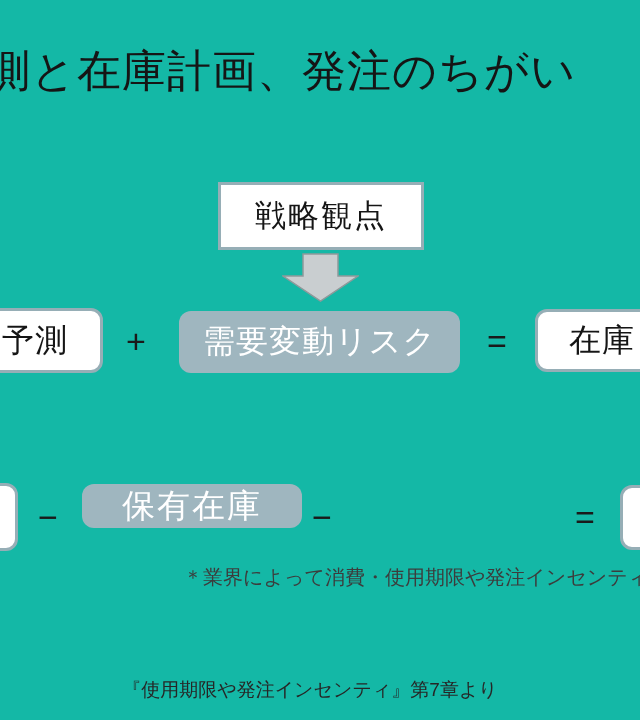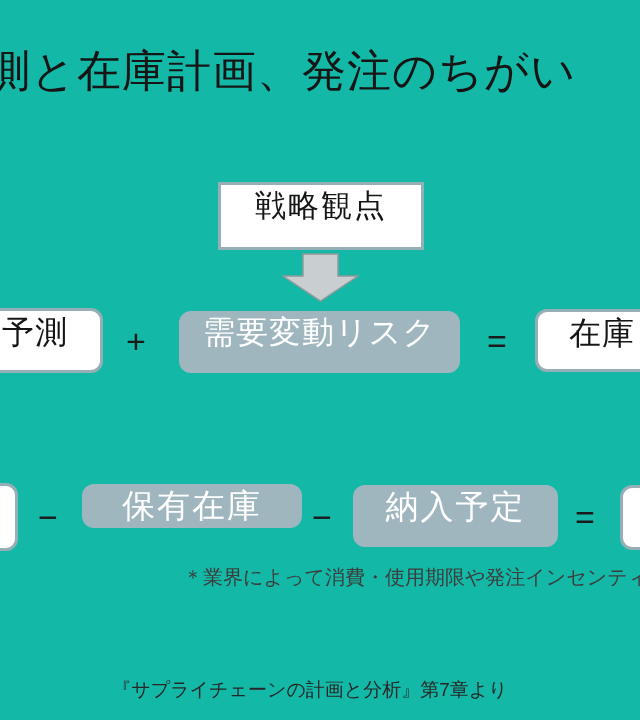--- a/index.html
+++ b/index.html
@@ -28,21 +28,21 @@
     left:-14px;top:42px;
     font-size:44px;
     font-weight:500;
     letter-spacing:1px;
     white-space:nowrap;
     color:var(--ink);
   }
   .box{
     position:absolute;
     display:flex;
-    align-items:flex-start;
+    align-items:center;
     justify-content:center;
     white-space:nowrap;
   }
   .outline-box{
     background:#ffffff;
     border:3px solid var(--outline-border);
     color:var(--ink);
   }
   .filled-box{
     background:var(--accent-fill);
@@ -149,25 +149,22 @@
   <div class="box outline-box rounded cut-left-box"></div>
 
   <div class="op op-minus1">−</div>
 
   <div class="box filled-box holding-box">
     <span>保有在庫</span>
   </div>
 
   <div class="op op-minus2">−</div>
 
-  <div class="box filled-box incoming-box">
-    <span>納入予定</span>
-  </div>
 
   <div class="op op-eq-bottom">=</div>
 
   <div class="box outline-box rounded cut-right-box"></div>
 
   <div class="footnote">＊業界によって消費・使用期限や発注インセンティ</div>
 
-  <div class="caption">『サプライチェーンの計画と分析』第7章より</div>
+  <div class="caption">『使用期限や発注インセンティ』第7章より</div>
 
 </div>
 
 </body></html>

